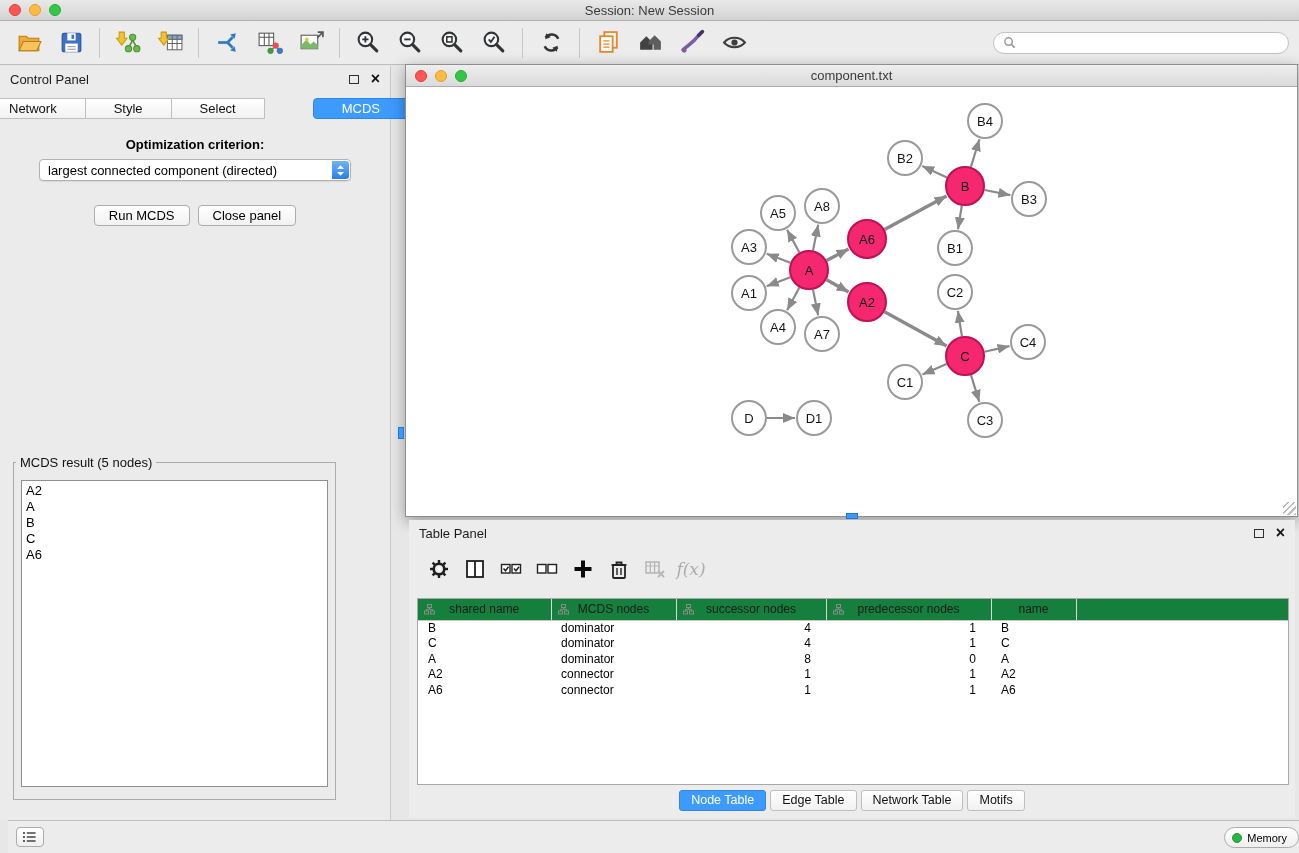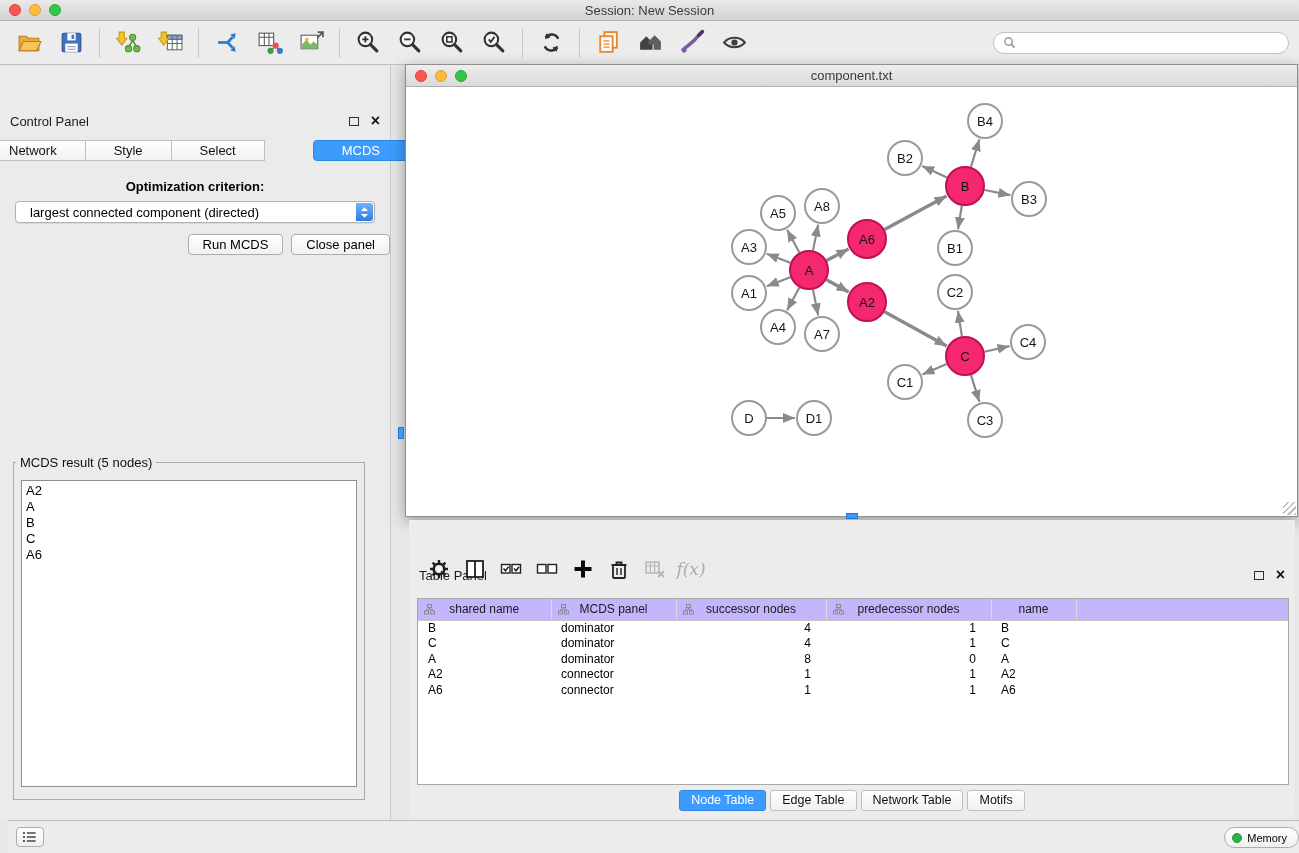--- a/index.html
+++ b/index.html
@@ -26,42 +26,42 @@
   .tbtn svg { width:27px; height:27px; }
   .tdiv { width:1px; height:30px; background:#C8C8C8; margin:0 7px; }
   .search-box { margin-left:auto; margin-right:10px; width:296px; height:22px;
     border:1px solid #C2C2C2; border-radius:12px; background:#FFF;
     display:flex; align-items:center; padding:0 9px; gap:6px; }
   .search-box input { border:none; outline:none; flex:1; font-size:12px; background:transparent; font-family:inherit; }
 
   
   .control-panel { position:absolute; left:0; top:66px; width:391px; height:754px;
     background:#EBEBEB; border-right:1px solid #C9C9C9; }
-  .panel-header { height:26px; display:flex; align-items:center; padding:8px 10px;margin-top:42px; }
+  .panel-header { height:26px; display:flex; align-items:center; padding:8px 10px; }
   .panel-title { font-size:13px; color:#1C1C1C; }
   .hdr-btns { margin-left:auto; display:flex; align-items:center; gap:12px; }
   .float-ic { width:10px; height:9px; border:1.4px solid #2E2E2E; display:inline-block; }
   .close-ic { font-size:16px; font-weight:bold; color:#111; line-height:10px; }
   .cp-tabs { display:flex; justify-content:center; margin-top:6px; }
   .cp-tab { height:21px; line-height:19px; padding:0 28px; border:1px solid #BFBFBF;
     background:linear-gradient(#FFFFFF,#F1F1F1); font-size:13px; margin-left:-1px; color:#111; }
   .cp-tab:first-child { border-radius:4px 0 0 4px; }
   .cp-tab:last-child { border-radius:0 4px 4px 0; }
   .cp-tab.active { background:#3D9BFD; color:#FFF; border-color:#2E86E8; border-radius:4px;margin-left:48px; }
   .opt-label { text-align:center; margin-top:18px; font-size:13px;font-weight:bold; }
-  .dropdown { width:360px; height:22px; margin:7px auto 0; background:#FFF;
+  .dropdown { width:312px; height:22px; margin:7px auto 0; background:#FFF;
     border:1px solid #B2B2B2; border-radius:4px; display:flex; align-items:center;
-    position:relative; padding-left:14px; font-size:13px; box-shadow:0 1px 1px rgba(0,0,0,0.08); }
+    position:relative; padding-left:8px; font-size:13px; box-shadow:0 1px 1px rgba(0,0,0,0.08); }
   .dd-stepper { position:absolute; right:1px; top:1px; bottom:1px; width:17px;
     border-radius:0 3px 3px 0; background:linear-gradient(#72B3F8,#2A7DE8);
     display:flex; align-items:center; justify-content:center; }
-  .cp-buttons { display:flex; justify-content:flex-end; gap:8px; margin-top:11px; }
+  .cp-buttons { display:flex; justify-content:center; gap:8px; margin-top:24px; }
   .mac-btn { height:21px; padding:0 14px; border:1px solid #ADADAD; border-radius:4px;
     background:linear-gradient(#FFFFFF,#F1F1F1); font-size:13px; font-family:inherit; color:#000; }
-  .result-box { position:absolute; left:13px; top:389px; width:352px; height:345px;
+  .result-box { position:absolute; left:13px; top:389px; width:323px; height:345px;
     border:1px solid #ABABAB; }
   .result-box legend { font-size:13px; padding:0 4px; margin-left:2px; color:#111; }
   .result-list { position:absolute; left:7px; right:7px; top:10px; bottom:12px;
     background:#FFF; border:1px solid #8F8F8F; padding-top:2px; overflow:hidden; }
   .result-item { font-size:13px; line-height:16px; padding-left:4px; }
 
   
   .net-window { position:absolute; left:405px; top:64px; width:893px; height:453px;
     border:1px solid #8E8E8E; box-shadow:0 4px 14px rgba(0,0,0,0.35); background:#FFF; }
   .net-titlebar { height:22px; background:linear-gradient(#EEEEEE,#DADADA);
@@ -79,21 +79,21 @@
   .table-panel { position:absolute; left:409px; top:520px; width:886px; height:298px; background:#ECECEC; }
   .tp-toolbar { position:absolute; left:0; top:28px; height:42px; display:flex; align-items:center; gap:0; padding-left:12px; }
   .tp-btn { background:transparent; border:none; width:36px; height:34px;
     display:flex; align-items:center; justify-content:center; cursor:default; }
   .tp-btn svg { width:22px; height:22px; }
   .fx-label { font-family:"DejaVu Serif","Liberation Serif",serif; font-style:italic;
     font-size:17px; color:#ABABAB; }
   .table-wrap { position:absolute; left:8px; right:6px; top:78px; height:187px;
     background:#FFF; border:1px solid #A8A8A8; overflow:hidden; }
   table.node-table { border-collapse:collapse; width:100%; table-layout:fixed; }
-  .node-table th { position:relative; height:21px; background:#c4b5fd;
+  .node-table th { position:relative; height:21px; background:#15803d;
     border-right:1px solid #D9D9D9; border-bottom:1px solid #C6C6C6;
     font-weight:normal; font-size:12px; color:#1B1B1B; text-align:center; }
   .node-table th.filler { border-right:none; }
   .sort-ic { position:absolute; left:6px; top:5px; }
   .node-table td { font-size:12px; height:15.5px; padding:0 10px; white-space:nowrap; overflow:hidden; }
   .node-table td.num { text-align:right; padding-right:15px; }
   .tp-tabs { position:absolute; left:0; right:0; top:270px; display:flex; justify-content:center; gap:4px;align-items:flex-end; }
   .tp-tab { height:21px; line-height:19px; padding:0 11px; border:1px solid #BFBFBF;
     background:linear-gradient(#FFFFFF,#F1F1F1); font-size:12.5px; border-radius:3px; color:#111; }
   .tp-tab.active { background:#3D9BFD; color:#FFF; border-color:#2E86E8; }
@@ -477,21 +477,21 @@
               </svg>
             <span>shared name</span>
           </th>
           <th>
             <svg class="sort-ic" width="11" height="11" viewBox="0 0 11 11">
                 <rect x="3.5" y="0.5" width="4" height="3" fill="none" stroke="#8A8A8A"></rect>
                 <rect x="0.5" y="7" width="4" height="3" fill="none" stroke="#8A8A8A"></rect>
                 <rect x="6.5" y="7" width="4" height="3" fill="none" stroke="#8A8A8A"></rect>
                 <path d="M5.5 3.5 v1.8 M2.5 7 v-1.7 h6 V7" stroke="#8A8A8A" fill="none"></path>
               </svg>
-            <span>MCDS panel</span>
+            <span>MCDS nodes</span>
           </th>
           <th>
             <svg class="sort-ic" width="11" height="11" viewBox="0 0 11 11">
                 <rect x="3.5" y="0.5" width="4" height="3" fill="none" stroke="#8A8A8A"></rect>
                 <rect x="0.5" y="7" width="4" height="3" fill="none" stroke="#8A8A8A"></rect>
                 <rect x="6.5" y="7" width="4" height="3" fill="none" stroke="#8A8A8A"></rect>
                 <path d="M5.5 3.5 v1.8 M2.5 7 v-1.7 h6 V7" stroke="#8A8A8A" fill="none"></path>
               </svg>
             <span>successor nodes</span>
           </th>

